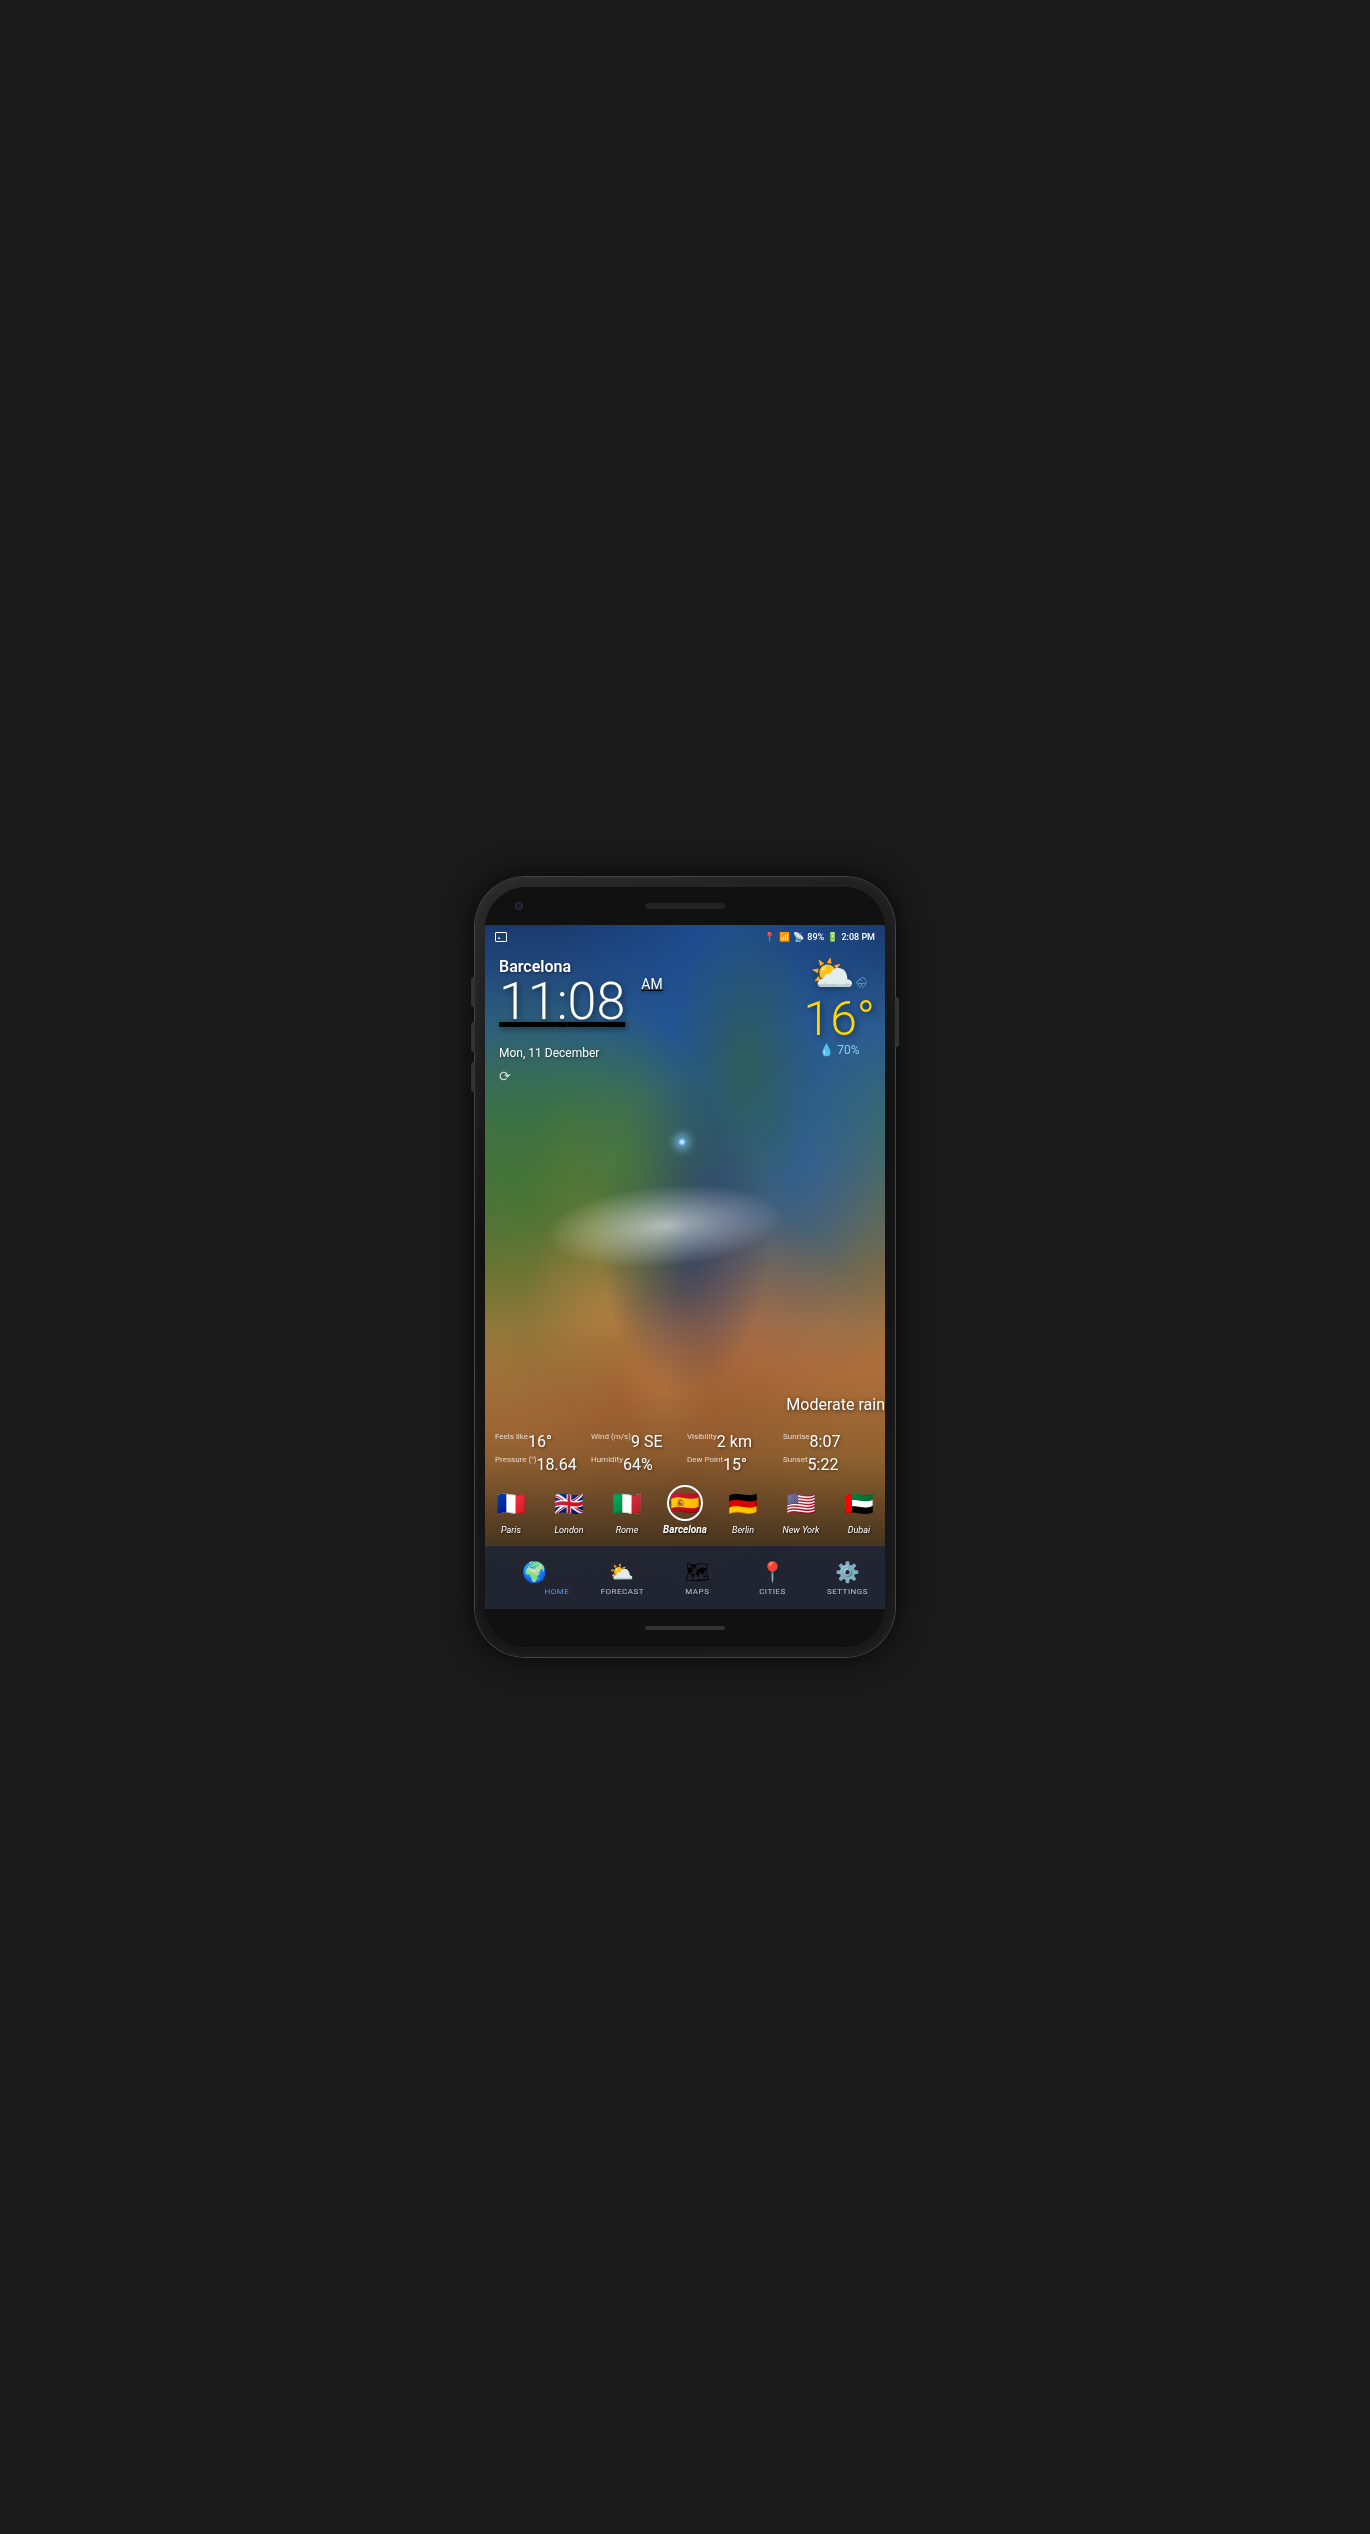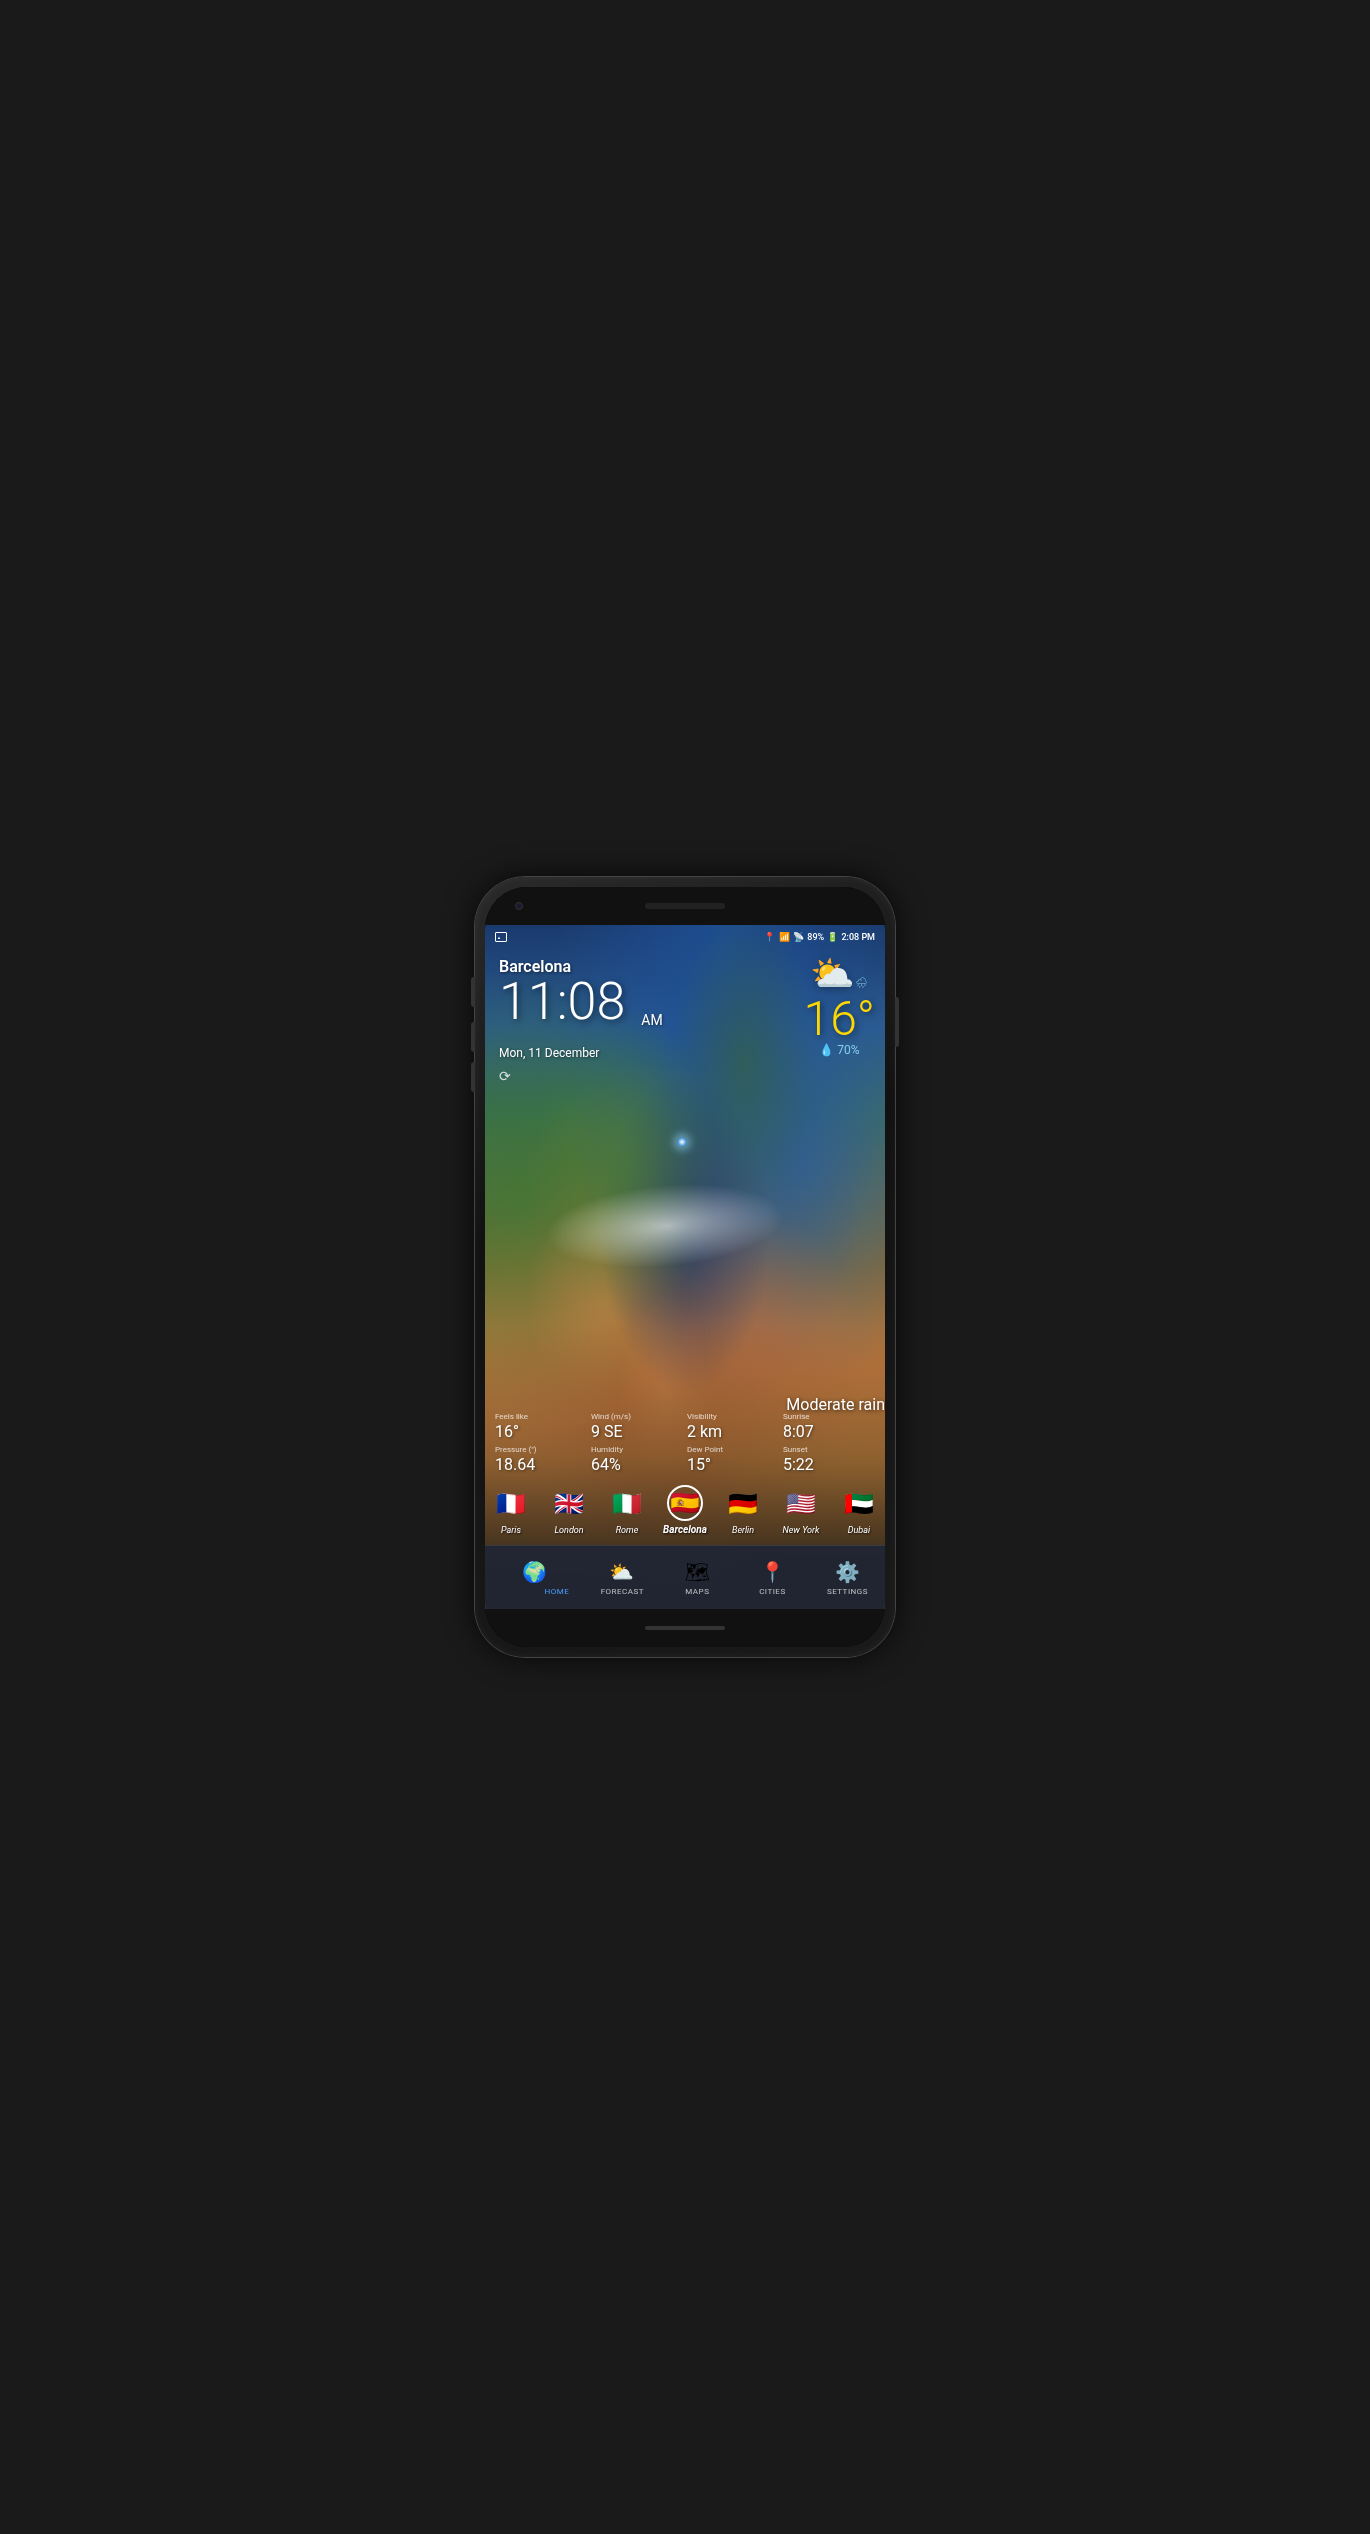--- a/index.html
+++ b/index.html
@@ -196,22 +196,23 @@
 
     .city-name {
       color: white;
       font-size: 16px;
       font-weight: 600;
       text-shadow: 1px 1px 3px rgba(0,0,0,0.5);
     }
 
     .time-row {
       display: flex;
-      align-items: flex-end;
+      align-items: flex-start;
       gap: 0;
+      text-decoration: underline;
     }
     .time-big {
       color: white;
       font-size: 52px;
       font-weight: 300;
       line-height: 1;
       text-shadow: 2px 2px 6px rgba(0,0,0,0.5);
     }
     .time-ampm {
       color: white;
@@ -284,21 +285,21 @@
       bottom: 135px;
       left: 0; right: 0;
       display: grid;
       grid-template-columns: 1fr 1fr 1fr 1fr;
       padding: 0 10px;
       gap: 4px;
       z-index: 10;
     }
     .stat-item {
       display: flex;
-      flex-direction: column;
+      flex-direction: row;
     }
     .stat-label {
       color: rgba(255,255,255,0.75);
       font-size: 8px;
       margin-bottom: 1px;
     }
     .stat-value {
       color: white;
       font-size: 16px;
       font-weight: 400;

